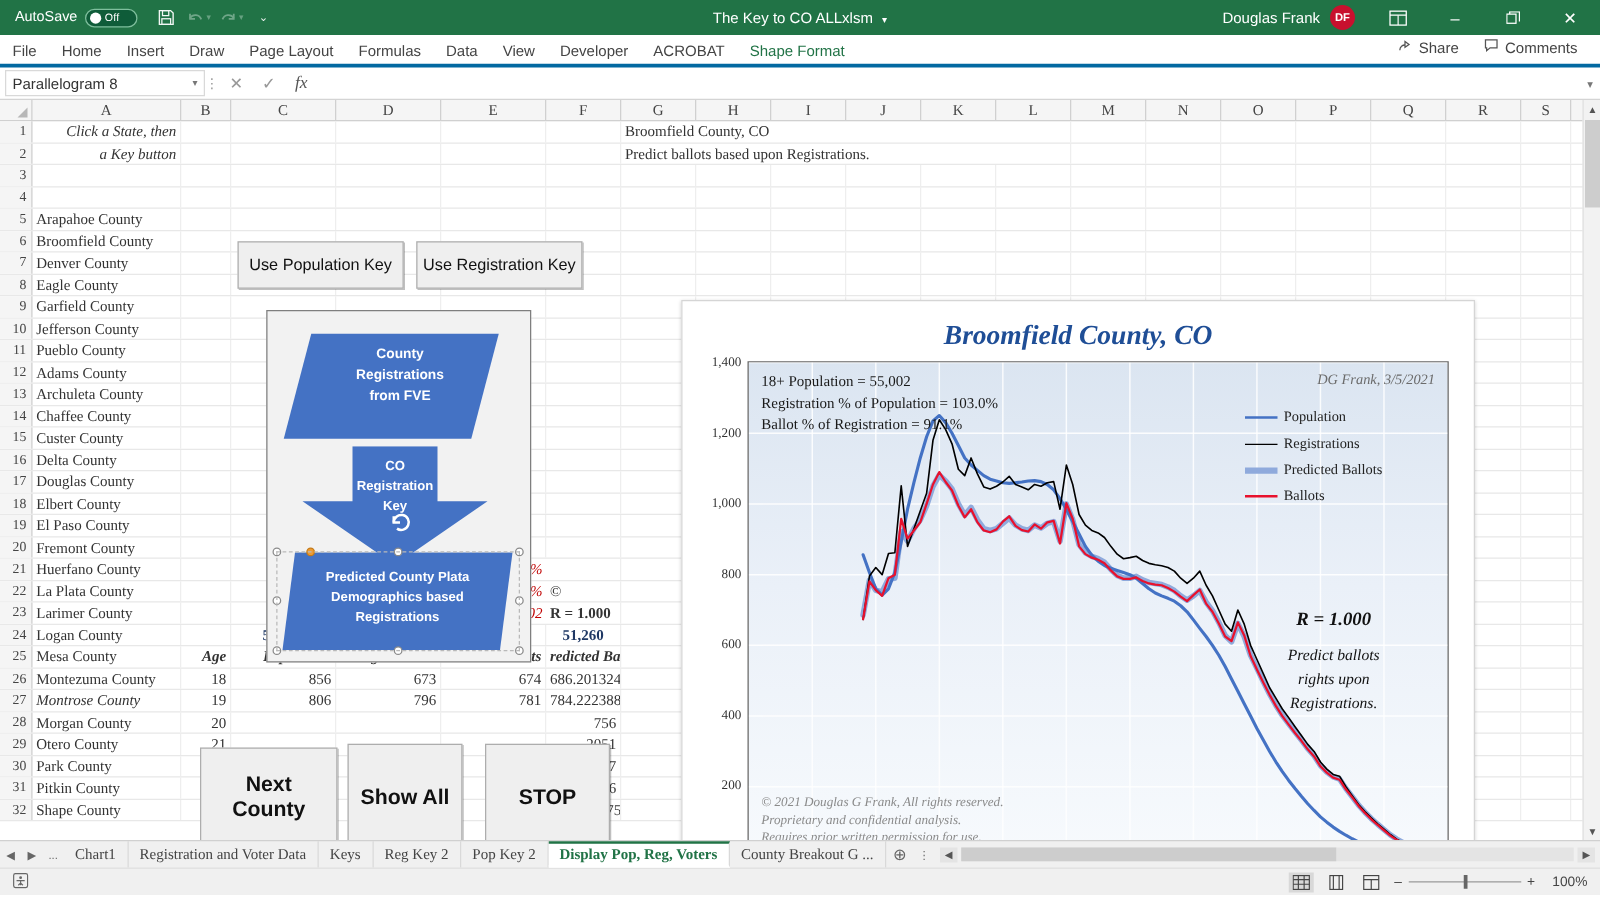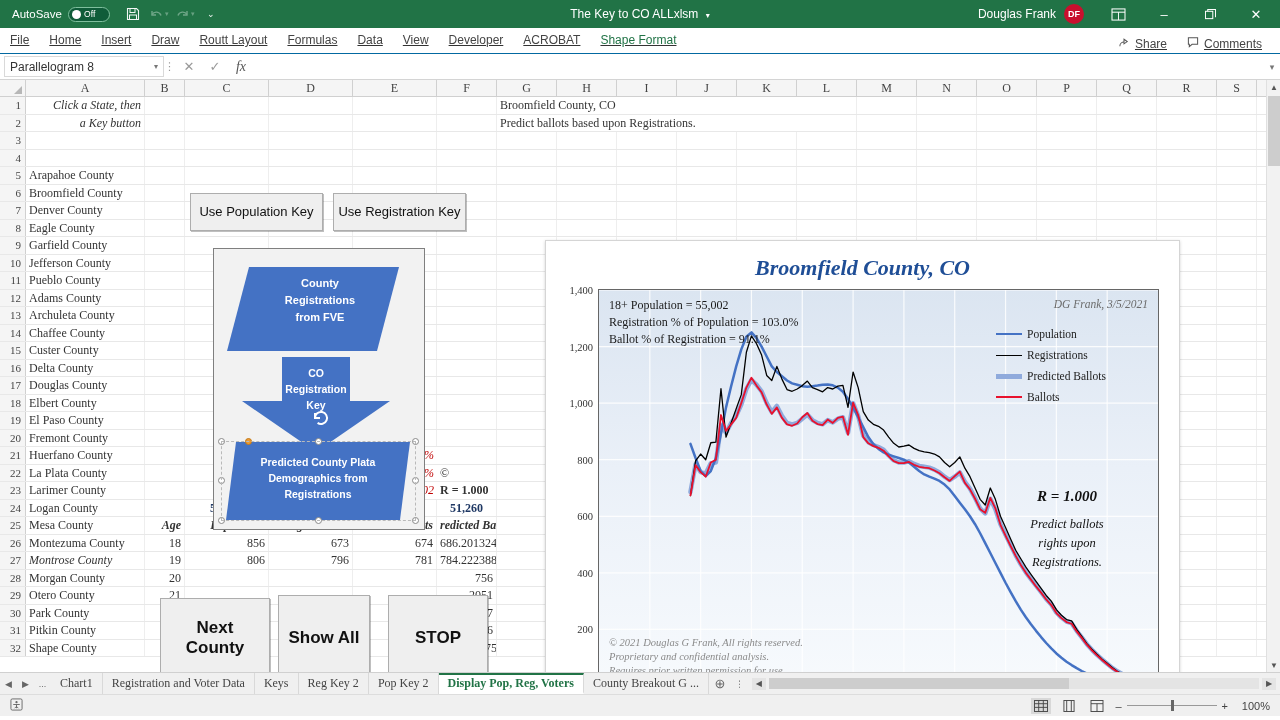--- a/index.html
+++ b/index.html
@@ -38,22 +38,22 @@
   }
   #tb-right { margin-left:auto; display:flex; align-items:center; gap:2px; padding-right:2px; }
   #username { font-size:12px; margin-right:6px; }
   #avatar { width:20px; height:20px; border-radius:50%; background:#c8102e; color:#fff;
             font-size:9px; display:flex; align-items:center; justify-content:center; font-weight:bold;
             margin-right:10px; }
   .wbtn { width:44px; height:28px; display:flex; align-items:center; justify-content:center; font-size:13px; }
 
   
   #ribbon {
-    height:26px; background:#fff; display:flex; align-items:flex-end; font-size:12px;
-    border-bottom:1px solid #0369a1; position:relative;text-decoration:underline;
+    height:26px; background:#fff; display:flex; align-items:flex-start; font-size:12px;
+    border-bottom:3px solid #0369a1; position:relative;
   }
   #ribbon .rtab { padding:0 10px; height:26px; line-height:26px; color:#444; }
   #ribbon .rtab.file { color:#444; }
   #ribbon .rtab.accent { color:#217346; }
   #ribbon-right { margin-left:auto; display:flex; align-items:center; gap:4px; padding-right:10px; }
   .rbtn { display:flex; align-items:center; gap:5px; font-size:12px; color:#444;
           padding:2px 8px; border-radius:2px; }
 
   
   #fbar { height:26px; display:flex; align-items:center; background:#fff;
@@ -225,21 +225,21 @@
     </span>
     <span class="wbtn close">✕</span>
   </div>
 </div>
 
 <div id="ribbon">
   <span class="rtab file">File</span>
   <span class="rtab">Home</span>
   <span class="rtab">Insert</span>
   <span class="rtab">Draw</span>
-  <span class="rtab">Routt Layout</span>
+  <span class="rtab">Page Layout</span>
   <span class="rtab">Formulas</span>
   <span class="rtab">Data</span>
   <span class="rtab">View</span>
   <span class="rtab">Developer</span>
   <span class="rtab">ACROBAT</span>
   <span class="rtab accent">Shape Format</span>
   <div id="ribbon-right">
     <span class="rbtn">
       <span>
         <svg width="12" height="12" viewBox="0 0 13 13">
@@ -1030,21 +1030,21 @@
     <svg width="18" height="18" style="position:absolute;left:98px;top:160px;">
       <path d="M3 9a6 6 0 1 1 2.6 4.9" fill="none" stroke="#fff" stroke-width="2"></path>
       <path d="M3 4v5h5" fill="none" stroke="#fff" stroke-width="2"></path>
     </svg>
 
     <svg width="212" height="90" style="position:absolute;left:0;top:191px;">
       <polygon points="22,2 196,2 186,80 12,80" fill="#4472C4"></polygon>
     </svg>
     <div style="position:absolute;left:0;top:205px;width:208px;text-align:center;color:#fff;font-size:10.5px;line-height:16px;font-weight:bold;">
       <div>Predicted County Plata</div>
-      <div>Demographics from</div>
+      <div>Demographics based</div>
       <div>Registrations</div>
     </div>
 
     <div class="sel-handle" style="left:4px; top:189px;"></div>
     <div class="sel-handle orange" style="left:31px; top:189px;"></div>
     <div class="sel-handle" style="left:101px; top:189px;"></div>
     <div class="sel-handle" style="left:198px; top:189px;"></div>
     <div class="sel-handle" style="left:4px; top:228px;"></div>
     <div class="sel-handle" style="left:198px; top:228px;"></div>
     <div class="sel-handle" style="left:4px; top:268px;"></div>

